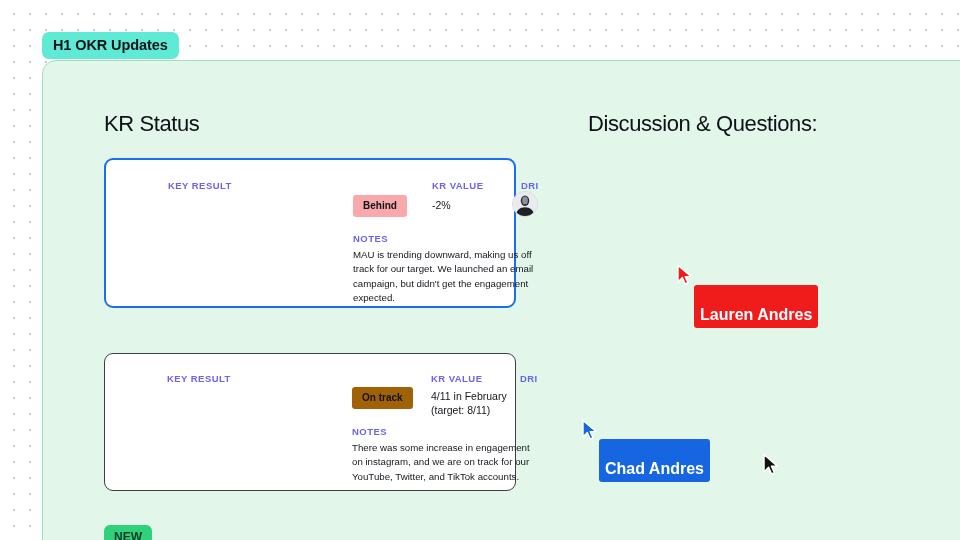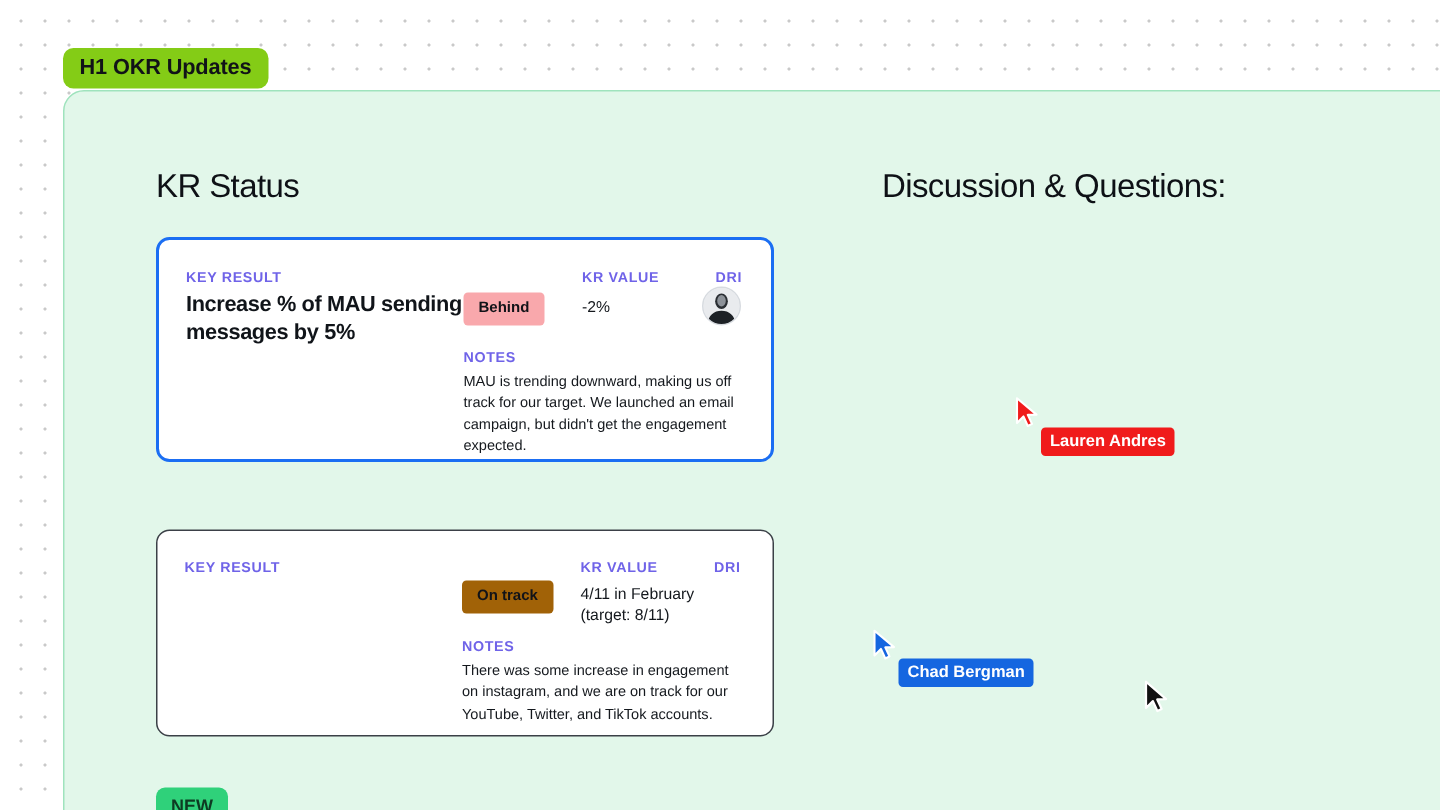--- a/index.html
+++ b/index.html
@@ -10,21 +10,21 @@
     background-image:radial-gradient(circle, #c9c9c9 1px, transparent 1.1px);
     background-size:16px 16px;
     background-position:6px 6px;
     font-family:"Liberation Sans", sans-serif;
     -webkit-font-smoothing:antialiased;
   }
 
   
   #section-tag {
     position:absolute; left:42px; top:32px;
-    background:#84cc16;
+    background:#5eead4;
     color:#111318;
     font-size:14.5px; font-weight:700;
     padding:5px 11px 6px 11px;
     border-radius:7px;
     letter-spacing:-0.1px;
     white-space:nowrap;
     z-index:6;
   }
 
   
@@ -45,20 +45,21 @@
   }
   #kr-status-heading      { left:104px; top:111px; }
   #discussion-heading     { left:588px; top:111px; }
 
   
   .kr-card {
     position:absolute;
     left:104px; width:412px;
     background:#ffffff;
     border-radius:9px;
+    padding-left:44px;
   }
   #kr-card-0 { top:158px; height:150px; border:2px solid #1b6ef3; }
   #kr-card-1 { top:353px; height:138px; border:1px solid #3b4047; }
 
   .card-pad { position:relative; width:100%; height:100%; }
 
   .field-label {
     position:absolute;
     font-size:9.5px; font-weight:700;
     color:#6f63e8; letter-spacing:0.45px;
@@ -112,22 +113,22 @@
     padding:5px 10px; border-radius:6px;
     white-space:nowrap;
     z-index:5;
   }
 
   
   .collab { position:absolute; z-index:20; }
   .collab .ptr { position:absolute; left:0; top:0; width:18px; height:22px; }
   .collab .tag {
     position:absolute;
-    font-size:11px; font-weight:700; color:#ffffff;
-    padding:3px 6px 4px 6px;
+    font-size:16px; font-weight:700; color:#ffffff;
+    padding:21px 6px 4px 6px;
     border-radius:3px;
     white-space:nowrap;
   }
   #collab-lauren { left:676px; top:264px; }
   #collab-lauren .tag { left:18px; top:21px; background:#f01b1b; }
   #collab-chad   { left:581px; top:419px; }
   #collab-chad .tag   { left:18px; top:20px; background:#1566e0; }
 
   
   #mouse-pointer { position:absolute; left:762px; top:453px; width:18px; height:24px; z-index:25; }
@@ -139,21 +140,20 @@
 <div id="board-frame"></div>
 
 <div id="section-tag">H1 OKR Updates</div>
 
 <div class="col-heading" id="kr-status-heading">KR Status</div>
 <div class="col-heading" id="discussion-heading">Discussion &amp; Questions:</div>
 
 <div class="kr-card" id="kr-card-0">
   <div class="card-pad">
     <div class="field-label c-label-key" style="top:20px">KEY RESULT</div>
-    <div class="kr-title" style="left:18px; top:34px">Increase % of MAU sending messages by 5%</div>
 
     <div class="field-label c-label-status" style="top:20px">STATUS</div>
     <div class="status-badge" style="left:203px; top:35px; background:#f9a8ac">Behind</div>
 
     <div class="field-label c-label-value" style="top:20px">KR VALUE</div>
     <div class="kr-value" style="left:282px; top:38px">-2%</div>
 
     <div class="field-label c-label-dri" style="top:20px">DRI</div>
     <div class="dri-avatar" style="left:362px; top:31px">
       <svg viewBox="0 0 26 26">
@@ -193,20 +193,20 @@
   <svg class="ptr" viewBox="0 0 18 22">
     <path d="M2 1.5 L2 18 L6.3 13.6 L9.2 20 L12 18.6 L9.2 12.6 L15 12.4 Z" fill="#f01b1b" stroke="#ffffff" stroke-width="1.4" stroke-linejoin="round"></path>
   </svg>
   <div class="tag">Lauren Andres</div>
 </div>
 
 <div class="collab" id="collab-chad">
   <svg class="ptr" viewBox="0 0 18 22">
     <path d="M2 1.5 L2 18 L6.3 13.6 L9.2 20 L12 18.6 L9.2 12.6 L15 12.4 Z" fill="#1566e0" stroke="#ffffff" stroke-width="1.4" stroke-linejoin="round"></path>
   </svg>
-  <div class="tag">Chad Bergman</div>
+  <div class="tag">Chad Andres</div>
 </div>
 
 <div id="mouse-pointer">
   <svg viewBox="0 0 18 24" width="18" height="24">
     <path d="M2 1.5 L2 19 L6.6 14.4 L9.6 21 L12.4 19.6 L9.5 13.3 L15.4 13.1 Z" fill="#111111" stroke="#ffffff" stroke-width="1.5" stroke-linejoin="round"></path>
   </svg>
 </div>
 
 </body></html>

